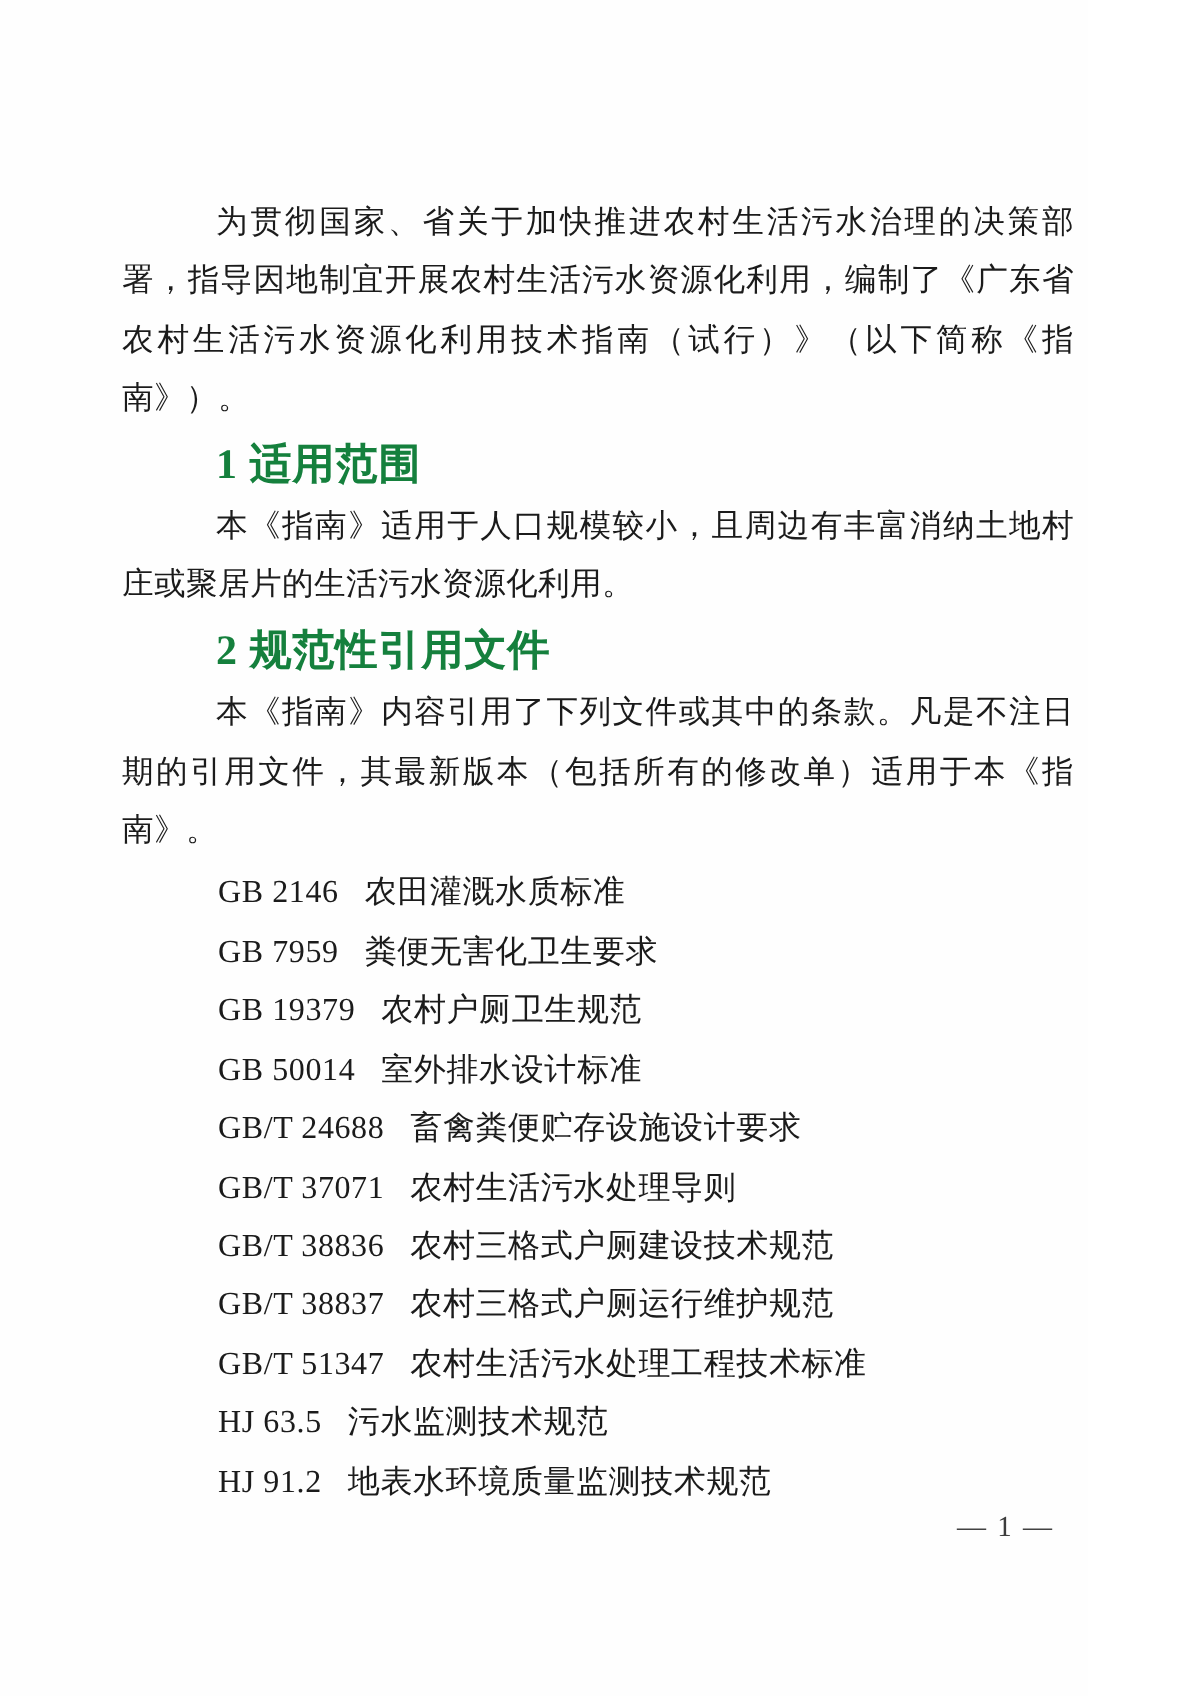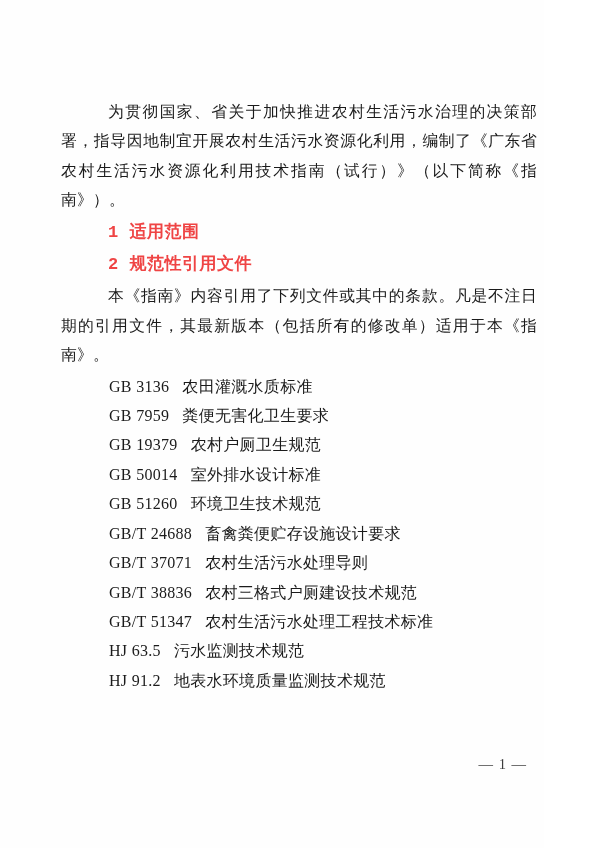--- a/index.html
+++ b/index.html
@@ -34,26 +34,26 @@
     line-height: 29.4px;
     letter-spacing: 0.2px;
     text-align: justify;
     text-justify: inter-character;
     text-indent: 47px;
     color: #1b1b1b;
   }
   .sec-heading {
     margin: 3px 0 2px 0;
     padding-left: 47px;
-    font-family: Liberation Mono, monospace;
+    font-family: Liberation Serif, serif;
     font-weight: bold;
-    font-size: 17px;
+    font-size: 21px;
     line-height: 29.4px;
     letter-spacing: 0.5px;
-    color: #ef4444;
+    color: #15803d;
   }
   .ref-list {
     margin-top: 2px;
   }
   .ref-line {
     padding-left: 48px;
     font-size: 16px;
     line-height: 29.4px;
     letter-spacing: 0.3px;
     white-space: nowrap;
@@ -77,33 +77,34 @@
 </style>
 </head>
 <body>
 
 <div class="page">
   <div class="content">
 
     <p class="body-par">为贯彻国家、省关于加快推进农村生活污水治理的决策部署，指导因地制宜开展农村生活污水资源化利用，编制了《广东省农村生活污水资源化利用技术指南（试行）》（以下简称《指南》）。</p>
 
     <div class="sec-heading">1 适用范围</div>
+    <p class="body-par">本《指南》适用于人口规模较小，且周边有丰富消纳土地村庄或聚居片的生活污水资源化利用。</p>
 
     <div class="sec-heading">2 规范性引用文件</div>
     <p class="body-par">本《指南》内容引用了下列文件或其中的条款。凡是不注日期的引用文件，其最新版本（包括所有的修改单）适用于本《指南》。</p>
 
     <div class="ref-list">
-      <div class="ref-line"><span class="ref-code">GB 3136</span><span class="ref-title">农田灌溉水质标准</span></div>
+      <div class="ref-line"><span class="ref-code">GB 2146</span><span class="ref-title">农田灌溉水质标准</span></div>
       <div class="ref-line"><span class="ref-code">GB 7959</span><span class="ref-title">粪便无害化卫生要求</span></div>
       <div class="ref-line"><span class="ref-code">GB 19379</span><span class="ref-title">农村户厕卫生规范</span></div>
       <div class="ref-line"><span class="ref-code">GB 50014</span><span class="ref-title">室外排水设计标准</span></div>
-      <div class="ref-line"><span class="ref-code">GB 51260</span><span class="ref-title">环境卫生技术规范</span></div>
       <div class="ref-line"><span class="ref-code">GB/T 24688</span><span class="ref-title">畜禽粪便贮存设施设计要求</span></div>
       <div class="ref-line"><span class="ref-code">GB/T 37071</span><span class="ref-title">农村生活污水处理导则</span></div>
       <div class="ref-line"><span class="ref-code">GB/T 38836</span><span class="ref-title">农村三格式户厕建设技术规范</span></div>
+      <div class="ref-line"><span class="ref-code">GB/T 38837</span><span class="ref-title">农村三格式户厕运行维护规范</span></div>
       <div class="ref-line"><span class="ref-code">GB/T 51347</span><span class="ref-title">农村生活污水处理工程技术标准</span></div>
       <div class="ref-line"><span class="ref-code">HJ 63.5</span><span class="ref-title">污水监测技术规范</span></div>
       <div class="ref-line"><span class="ref-code">HJ 91.2</span><span class="ref-title">地表水环境质量监测技术规范</span></div>
     </div>
   </div>
 
   <div class="footer">— 1 —</div>
 </div>
 
 </body></html>

